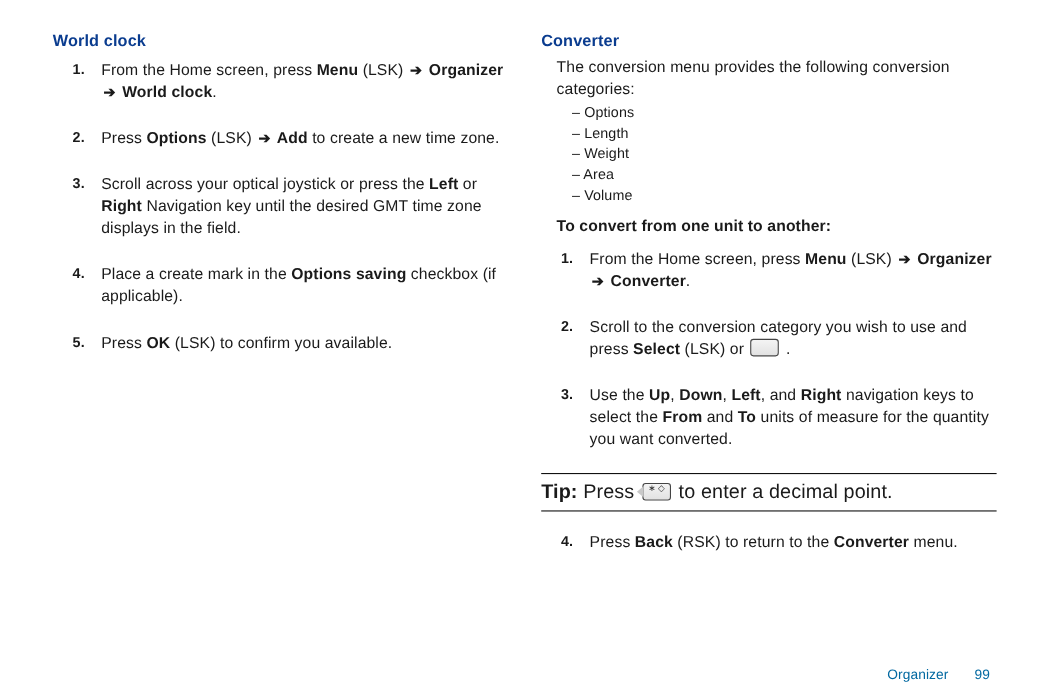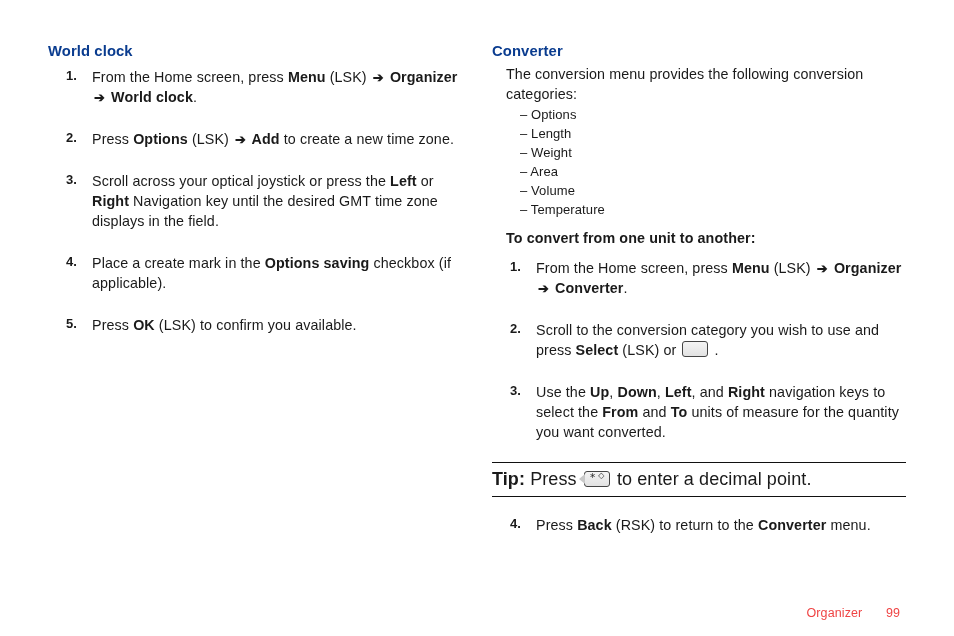--- a/index.html
+++ b/index.html
@@ -15,21 +15,20 @@
     color: #1a1a1a;
     box-sizing: border-box;
     padding: 30px 48px 20px 48px;
     position: relative;
     font-size: 14.3px;
     letter-spacing: 0.1px;
   }
   .cols {
     display: flex;
     gap: 30px;
-    margin-top: 13px;
   }
   .col {
     flex: 1;
     min-width: 0;
   }
   .heading {
     color: #0a3c8f;
     font-weight: 700;
     font-size: 14.8px;
     margin: 0 0 6px 0;
@@ -115,21 +114,21 @@
     border-bottom: 1.5px solid #111;
     padding: 6px 0;
     margin: 4px 0 16px 0;
     font-size: 18px;
   }
   .footer {
     position: absolute;
     right: 54px;
     bottom: 16px;
     font-size: 12.5px;
-    color: #ef4444;
+    color: #0369a1;
   }
   .footer .page {
     display: inline-block;
     margin-left: 20px;
   }
 </style>
 </head>
 <body>
 
 <div class="cols">
@@ -159,21 +158,20 @@
   <div class="col">
     <div class="heading">Converter</div>
     <p class="intro" style="margin-bottom:2px">The conversion menu provides the following conversion categories:</p>
 
     <div class="dashlist">
       <div class="dashitem">– <span>Options</span></div>
       <div class="dashitem">– <span>Length</span></div>
       <div class="dashitem">– <span>Weight</span></div>
       <div class="dashitem">– <span>Area</span></div>
       <div class="dashitem">– <span>Volume</span></div>
-      <div class="dashitem">– <span>Temperature</span></div>
     </div>
 
     <div class="subheader">To convert from one unit to another:</div>
 
     <ol class="numlist">
       <li>
         <span>From the Home screen, press </span><b>Menu</b><span> (LSK) </span><span class="arrow">➔</span><b> Organizer </b><span class="arrow">➔</span><b> Converter</b><span>.</span>
       </li>
       <li>
         <span>Scroll to the conversion category you wish to use and press </span><b>Select</b><span> (LSK) or </span><span class="keyicon"></span><span> .</span>

